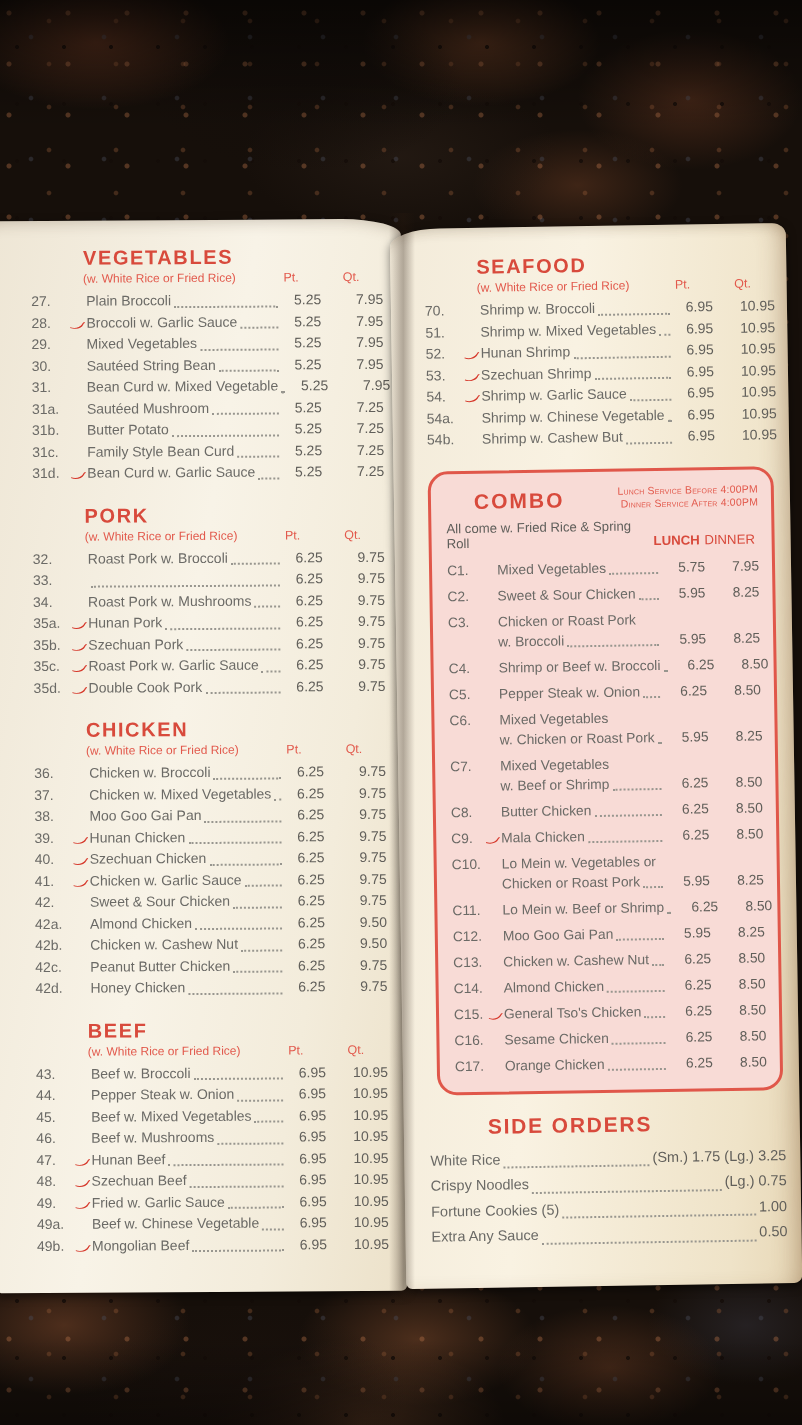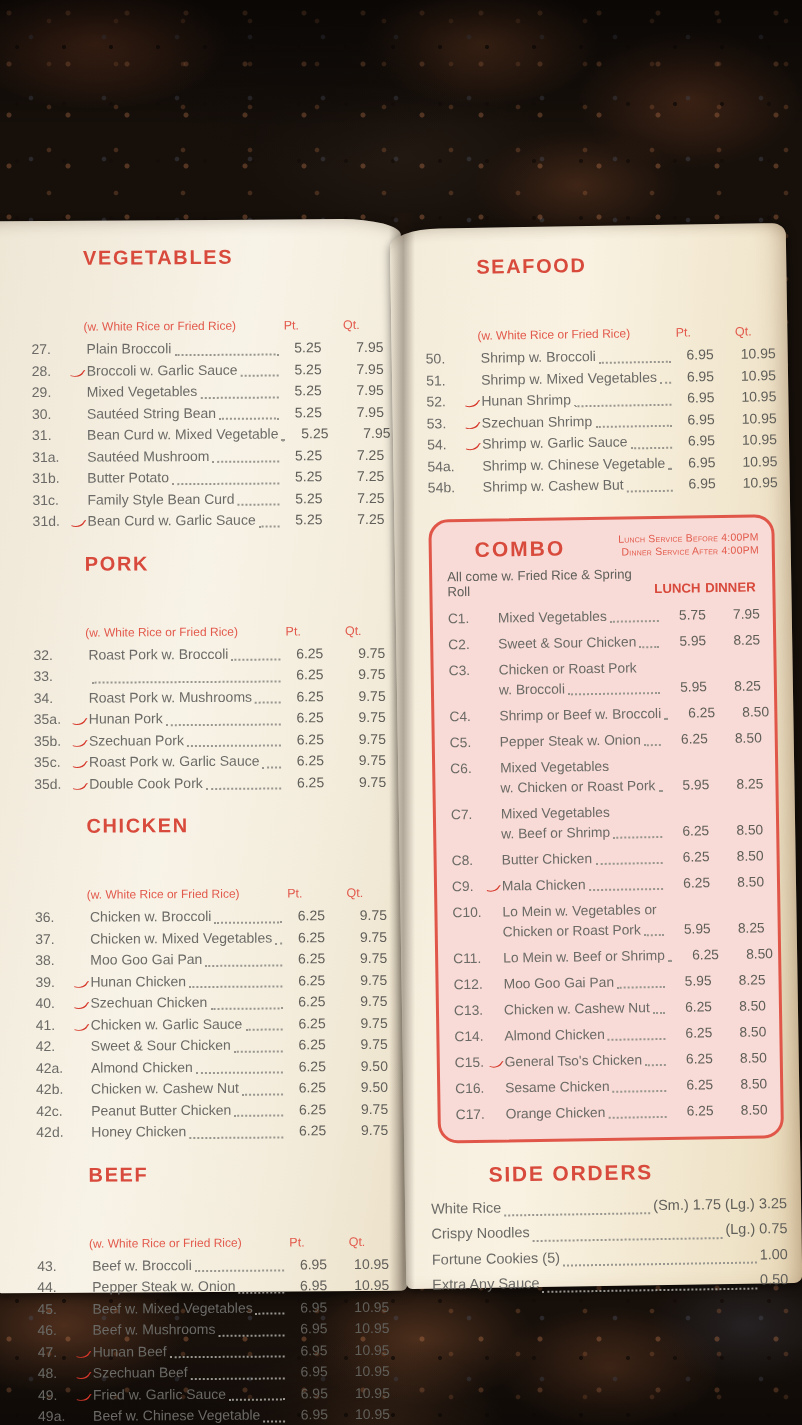--- a/index.html
+++ b/index.html
@@ -61,21 +61,21 @@
   
   .menu-section{margin-bottom:20px;}
   .sec-title{
     margin:0 0 2px 52px;font-size:20px;font-weight:bold;letter-spacing:1.6px;
     color:var(--accent_red,#d84a3c);
   }
   .sub-row{display:flex;align-items:flex-end;margin:0 0 5px 52px;}
   .sec-sub{flex:1;font-size:12px;color:var(--subtitle_red,#e2594c);}
   .colh{flex-shrink:0;font-size:12.5px;color:var(--subtitle_red,#e2594c);text-align:center;}
   .colh.pt{width:40px;padding-right:3px;}
-  .colh.qt{width:50px;margin-left:12px;padding-right:7px;margin-top:48px;}
+  .colh.qt{width:50px;margin-left:12px;padding-right:7px;}
   .item-row{display:flex;align-items:flex-end;font-size:14px;line-height:21.5px;color:var(--text_gray,#6b6a66);}
   .num{width:38px;flex-shrink:0;}
   .chili-cell{width:17px;flex-shrink:0;display:flex;align-items:center;padding-bottom:5px;}
   .chili{width:17px;height:8.5px;}
   .chili path{fill:var(--chili_red,#d6382b);}
   .iname{flex-shrink:0;white-space:nowrap;}
   .dots{flex:1 1 6px;min-width:4px;margin:0 3px 4px 3px;border-bottom:2px dotted #98968f;}
   .price{width:40px;text-align:right;flex-shrink:0;color:var(--price_gray,#615f5a);}
   .price.qt{width:50px;margin-left:12px;}
   
@@ -83,21 +83,21 @@
     box-sizing:border-box;border:3px solid var(--combo_border,#e0574a);border-radius:20px;
     background:var(--combo_bg,#f8dbd6);
     padding:13px 13px 9px 15px;margin:12px 4px 20px 0;
   }
   .combo-head{display:flex;justify-content:space-between;align-items:flex-start;}
   .combo-title{margin:3px 0 0 28px;font-size:21px;font-weight:bold;letter-spacing:2px;color:var(--accent_red,#d84a3c);}
   .combo-notes{text-align:right;font-size:10.5px;line-height:13px;color:var(--subtitle_red,#e2594c);font-variant:small-caps;letter-spacing:.2px;}
   .combo-subrow{display:flex;align-items:flex-end;margin:7px 0 10px 0;}
   .combo-sub{flex:1;font-size:13.2px;color:#5f5e5a;}
   .colh.lunch{width:48px;font-weight:bold;font-size:13.2px;color:var(--accent_red,#d84a3c);}
-  .colh.dinner{width:58px;font-weight:bold;font-size:13.2px;color:var(--accent_red,#d84a3c);}
+  .colh.dinner{width:58px;font-weight:normal;font-size:13.2px;color:var(--accent_red,#d84a3c);}
   .combo-row{display:flex;margin-bottom:6px;font-size:13.8px;line-height:20px;color:var(--text_gray,#6b6a66);}
   .combo-row .num{width:34px;}
   .combo-row .chili-cell{width:16px;padding-bottom:4px;align-self:flex-end;}
   .combo-body{flex:1;display:flex;flex-direction:column;min-width:0;}
   .cline{display:flex;align-items:flex-end;}
   .cprice{width:44px;text-align:right;flex-shrink:0;color:var(--price_gray,#615f5a);}
   .cprice.dinner{width:54px;}
   
   .side-orders{margin:0 2px 0 -8px;}
   .sides-title{margin:0 0 9px 58px;font-size:21px;font-weight:bold;letter-spacing:1.8px;color:var(--accent_red,#d84a3c);}
@@ -498,21 +498,21 @@
 <div class="page page-right" id="page-right">
   <div id="seafood-holder">
       <section class="menu-section">
         <h2 class="sec-title">SEAFOOD</h2>
         <div class="sub-row">
           <span class="sec-sub">(w. White Rice or Fried Rice)</span>
           <span class="colh pt">Pt.</span>
           <span class="colh qt">Qt.</span>
         </div>
         <div class="item-row">
-          <span class="num">50.</span>
+          <span class="num">70.</span>
           <span class="chili-cell"></span>
           <span class="iname">Shrimp w. Broccoli</span>
           <span class="dots"></span>
           <span class="price pt">6.95</span>
           <span class="price qt">10.95</span>
         </div>
         <div class="item-row">
           <span class="num">51.</span>
           <span class="chili-cell"></span>
           <span class="iname">Shrimp w. Mixed Vegetables</span>

